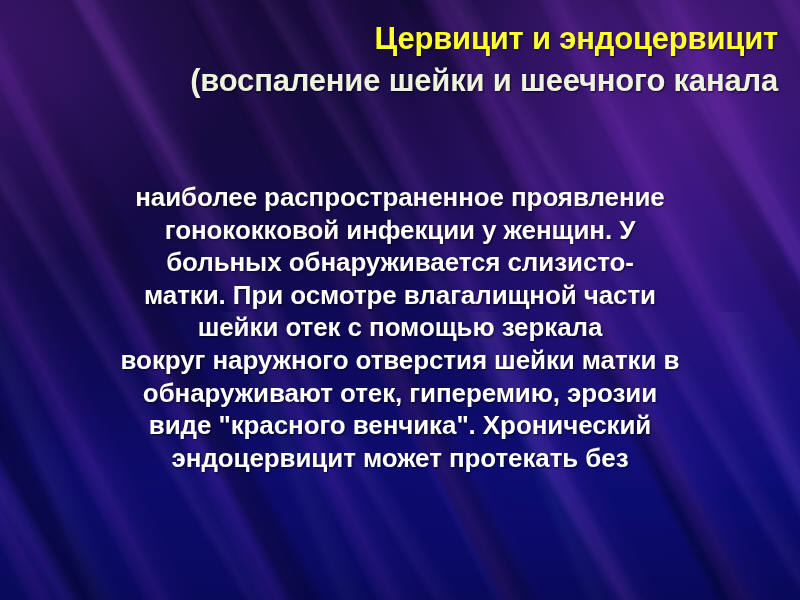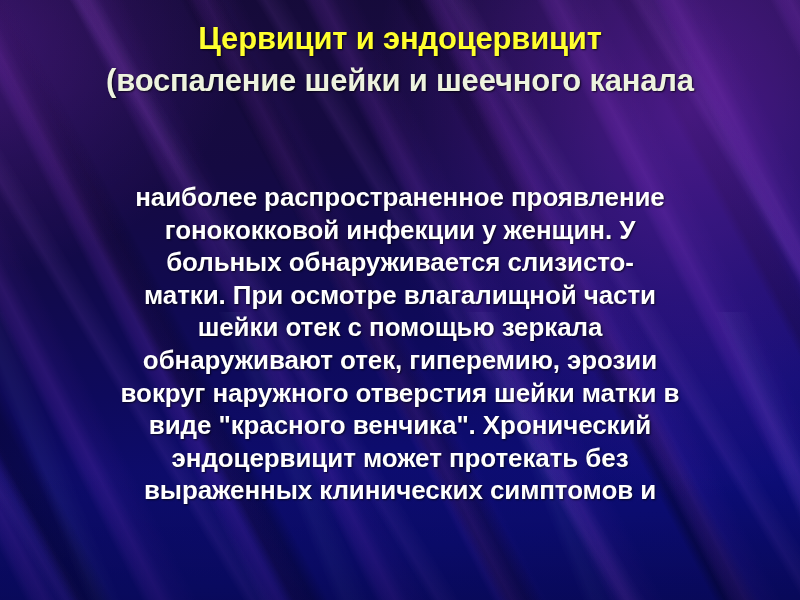--- a/index.html
+++ b/index.html
@@ -142,20 +142,21 @@
     text-align: center;
   }
 
   .title-line {
     font-size: 31px;
     font-weight: bold;
     line-height: 42px;
     letter-spacing: -0.2px;
     white-space: nowrap;
     text-shadow: 1px 1px 2px rgba(0, 0, 0, 0.75);
+    text-align: right;
   }
 
   .title-line.accent { color: #ffff2e; }
   .title-line.pale   { color: #eef3df; }
 
   .body-block {
     position: absolute;
     left: 58px;
     right: 58px;
     top: 181px;
@@ -192,21 +193,20 @@
       <div class="title-line accent">Цервицит и эндоцервицит</div>
       <div class="title-line pale">(воспаление шейки и шеечного канала</div>
     </div>
 
     <div class="body-block">
       <div class="body-line">наиболее распространенное проявление</div>
       <div class="body-line">гонококковой инфекции у женщин. У</div>
       <div class="body-line">больных обнаруживается слизисто-</div>
       <div class="body-line">матки. При осмотре влагалищной части</div>
       <div class="body-line">шейки отек с помощью зеркала</div>
+      <div class="body-line">вокруг наружного отверстия шейки матки в</div>
       <div class="body-line">обнаруживают отек, гиперемию, эрозии</div>
-      <div class="body-line">вокруг наружного отверстия шейки матки в</div>
       <div class="body-line">виде "красного венчика". Хронический</div>
       <div class="body-line">эндоцервицит может протекать без</div>
-      <div class="body-line">выраженных клинических симптомов и</div>
     </div>
 
   </div>
 </div>
 
 </body></html>

